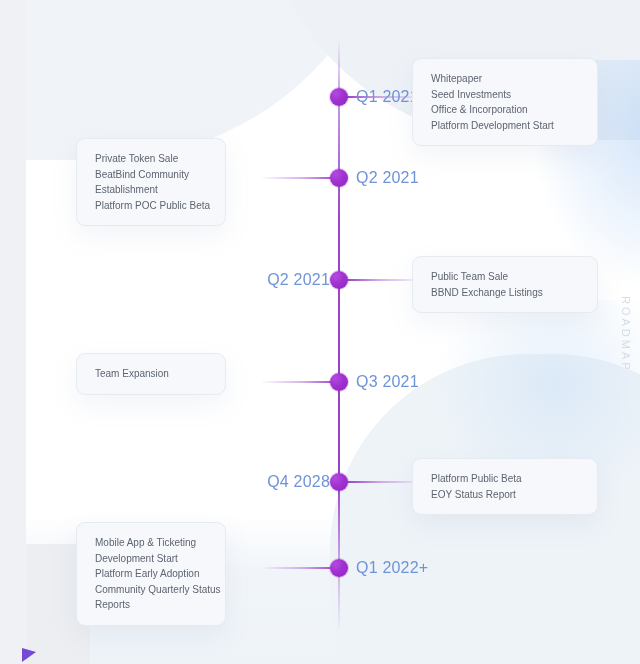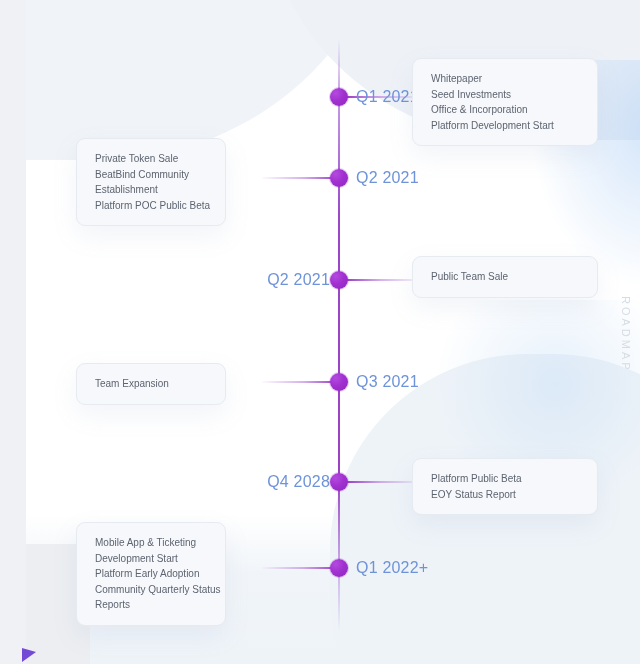--- a/index.html
+++ b/index.html
@@ -238,22 +238,23 @@
       <div class="card-line">Platform Development Start</div>
     </div>
     <div class="card left-side" style="top: 138px;">
       <div class="card-line">Private Token Sale</div>
       <div class="card-line">BeatBind Community</div>
       <div class="card-line">Establishment</div>
       <div class="card-line">Platform POC Public Beta</div>
     </div>
     <div class="card right-side" style="top: 256px;">
       <div class="card-line">Public Team Sale</div>
-    </div>
-    <div class="card left-side" style="top: 363px;">
+      <div class="card-line">BBND Exchange Listings</div>
+    </div>
+    <div class="card left-side" style="top: 353px;">
       <div class="card-line">Team Expansion</div>
     </div>
     <div class="card right-side" style="top: 458px;">
       <div class="card-line">Platform Public Beta</div>
       <div class="card-line">EOY Status Report</div>
     </div>
     <div class="card left-side" style="top: 522px;">
       <div class="card-line">Mobile App &amp; Ticketing</div>
       <div class="card-line">Development Start</div>
       <div class="card-line">Platform Early Adoption</div>

